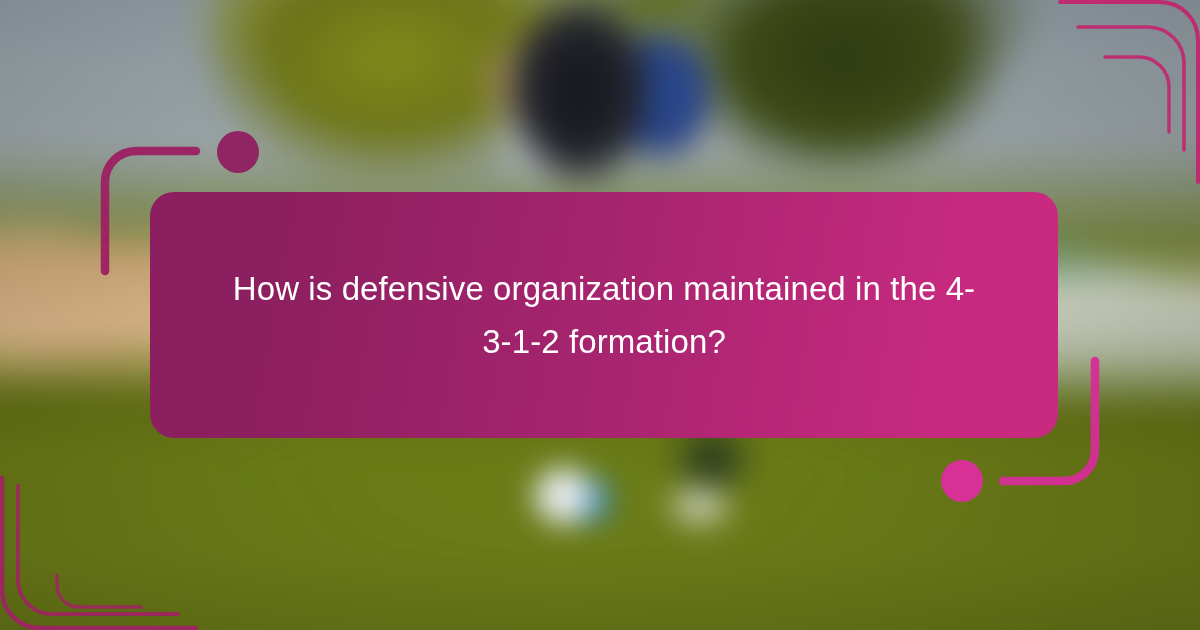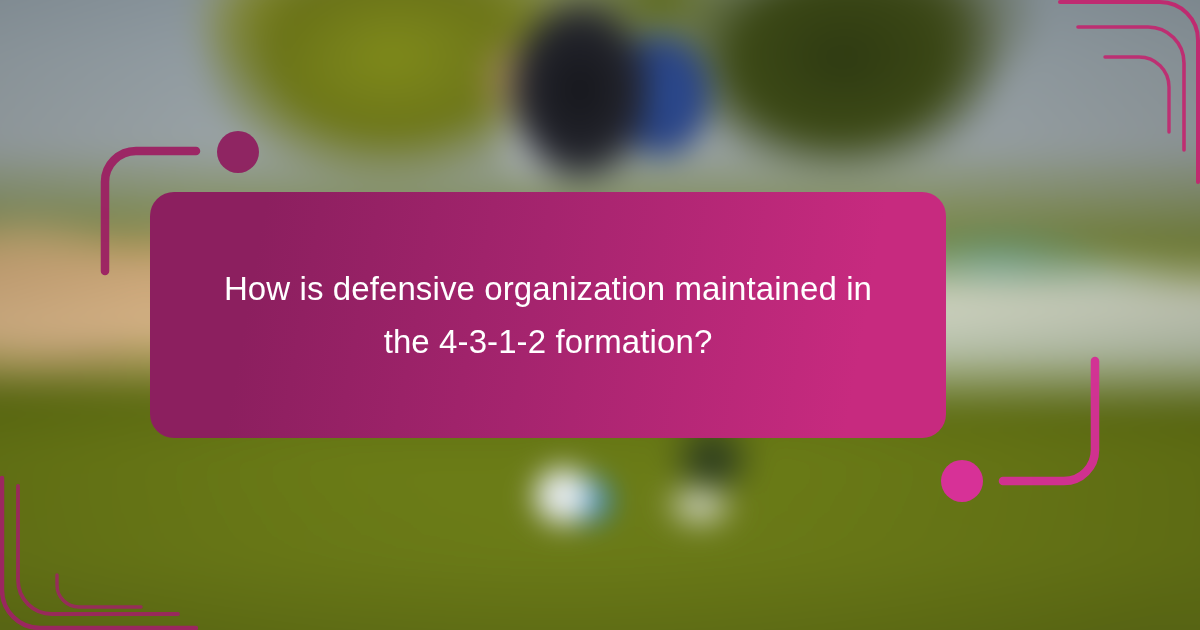--- a/index.html
+++ b/index.html
@@ -99,21 +99,21 @@
     position: absolute;
     inset: 0;
     pointer-events: none;
   }
 
   
   .card {
     position: absolute;
     left: 150px;
     top: 192px;
-    width: 796px;
+    width: 908px;
     height: 246px;
     border-radius: 24px;
     display: flex;
     align-items: center;
     justify-content: center;
     box-sizing: border-box;
     padding: 18px 72px;
   }
   .card-title {
     margin: 0;

